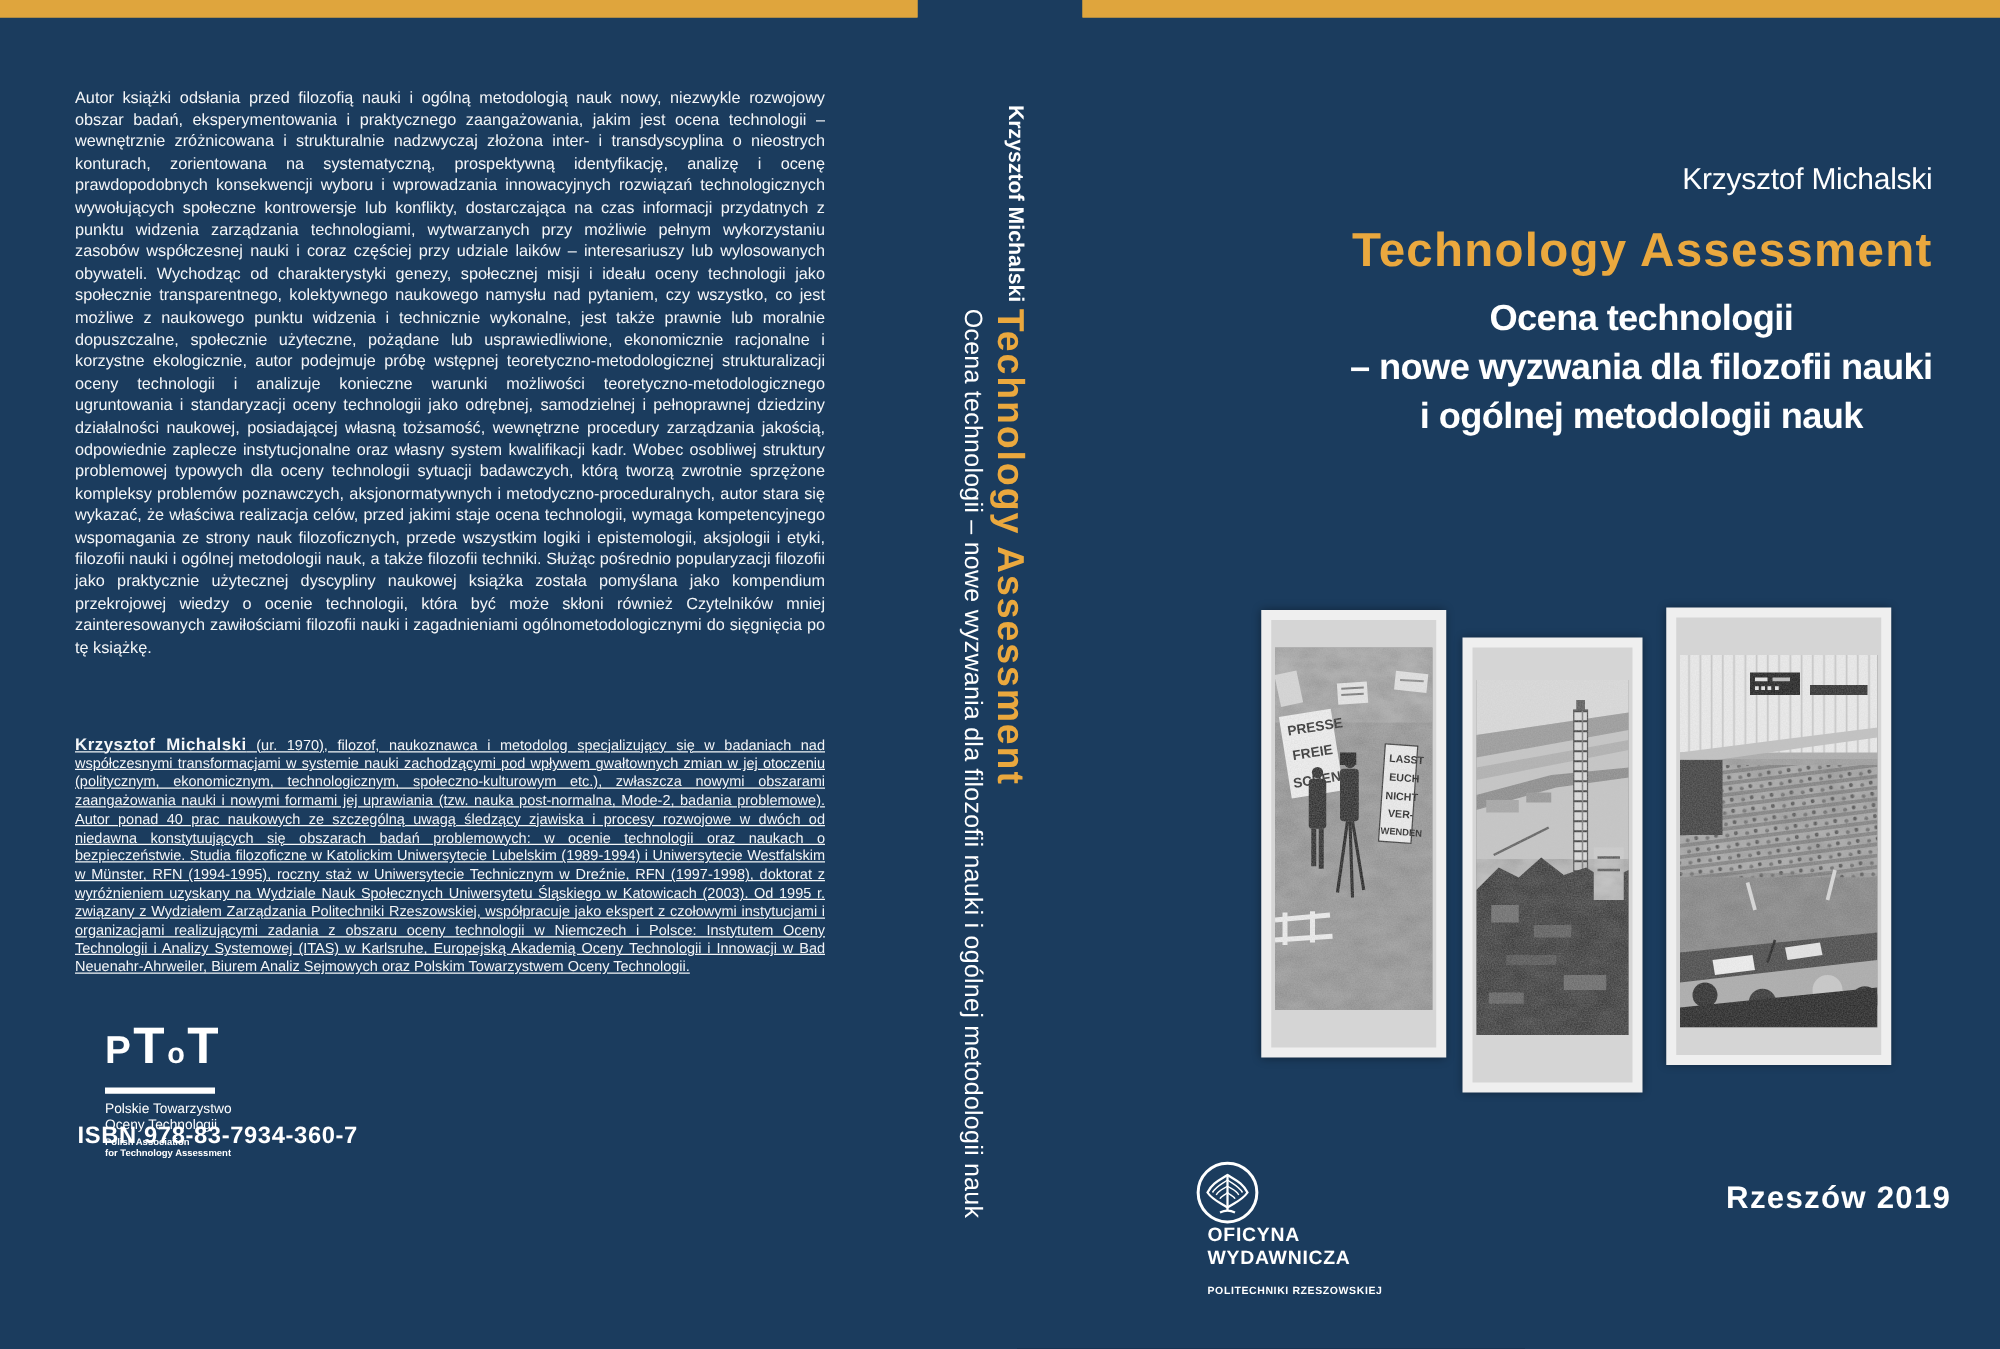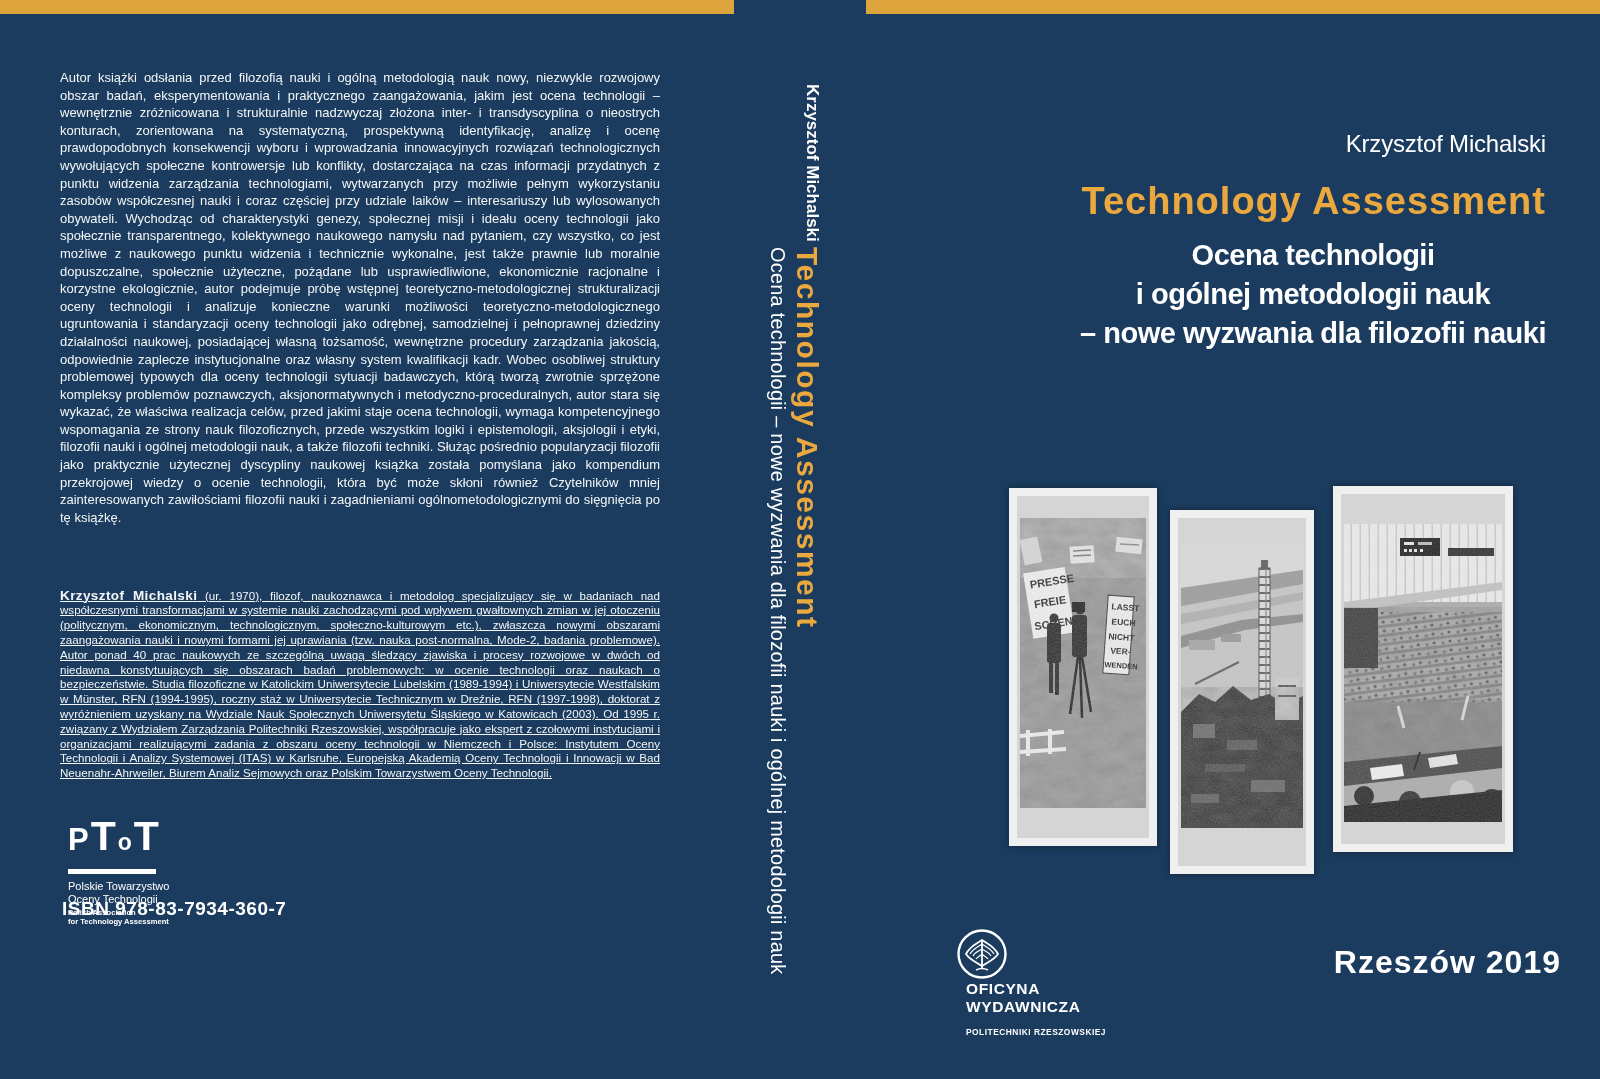--- a/index.html
+++ b/index.html
@@ -10,21 +10,21 @@
   .stripe.s1{left:0;top:530;width:734px;}
   .stripe.s2{left:0;top:793;width:734px;}
   .stripe.s3{left:866px;top:530;width:734px;}
   .stripe.s4{left:866px;top:793;width:734px;}
   
   .synopsis{position:absolute;left:60px;top:56px;width:600px;font-size:13px;line-height:17.6px;
             text-align:justify;color:#f4f6f8;}
   .bio{position:absolute;left:60px;top:577px;width:600px;font-size:11.6px;line-height:14.8px;
        text-align:justify;color:#f4f6f8;text-decoration:underline;}
   .bio b{font-size:13.5px;letter-spacing:.4px;}
-  .ptot{position:absolute;left:68px;top:814px;width:140px;}
+  .ptot{position:absolute;left:84px;top:814px;width:140px;}
   .ptot-acr{font-weight:bold;letter-spacing:2px;line-height:44px;white-space:nowrap;}
   .ptot-acr .lP{font-size:31px;}
   .ptot-acr .lT{font-size:41px;}
   .ptot-acr .lo{font-size:23px;}
   .ptot-bar{width:88px;height:5px;background:#fff;margin-top:2px;}
   .ptot-pl{font-size:11px;font-weight:normal;line-height:12.5px;margin-top:6px;white-space:pre-line;}
   .ptot-en{font-size:7.6px;font-weight:bold;line-height:8.6px;margin-top:4px;white-space:pre-line;}
   .recommend{position:absolute;left:172px;top:845px;width:420px;font-size:14.5px;font-weight:600;}
   .isbn{position:absolute;left:62px;top:898px;font-size:19px;font-weight:bold;letter-spacing:.5px;}
   
@@ -50,21 +50,21 @@
   .p2{left:1170px;top:510px;width:144px;height:364px;}
   .p2 .ph{top:34px;bottom:46px;}
   .p3{left:1333px;top:486px;width:180px;height:366px;}
   .p3 .ph{top:38px;bottom:30px;}
   
   .pub{position:absolute;left:956px;top:928px;display:flex;align-items:flex-start;z-index:3;flex-direction:column;}
   .pub-ic{width:52px;height:52px;}
   .pub-tx{margin-left:10px;}
   .pub-l1,.pub-l2{font-size:15.5px;font-weight:bold;line-height:17.5px;letter-spacing:.6px;}
   .pub-l3{font-size:8.4px;font-weight:bold;letter-spacing:.5px;margin-top:12px;}
-  .city-year{position:absolute;right:85px;top:944px;font-size:32px;font-weight:bold;letter-spacing:1px;}
+  .city-year{position:absolute;right:85px;top:944px;font-size:25px;font-weight:bold;letter-spacing:1px;}
   .z3{z-index:3;}
 </style>
 </head>
 <body>
 
 <div class="cover">
 
   <svg width="0" height="0" style="position:absolute" aria-hidden="true">
     <defs>
       <filter id="grain" x="-5%" y="-5%" width="110%" height="110%">
@@ -117,22 +117,22 @@
   <div class="spine-author">Krzysztof Michalski</div>
   <div class="spine-title-block">
     <div class="spine-title">Technology Assessment</div>
     <div class="spine-sub">Ocena technologii – nowe wyzwania dla filozofii nauki i ogólnej metodologii nauk</div>
   </div>
 
   <div class="f-author z3">Krzysztof Michalski</div>
   <div class="f-title z3">Technology Assessment</div>
   <div class="f-sub z3">
     <div>Ocena technologii</div>
+    <div>– nowe wyzwania dla filozofii nauki</div>
     <div>i ogólnej metodologii nauk</div>
-    <div>– nowe wyzwania dla filozofii nauki</div>
   </div>
 
   <div class="panel p1">
     <div class="mat"></div>
     <div class="ph">
       <svg viewBox="0 0 126 290" preserveAspectRatio="none">
         <rect width="126" height="290" fill="#a2a2a2"></rect>
         <rect width="126" height="60" fill="#b5b5b5"></rect>
         <rect width="126" height="290" filter="url(#clump)" opacity="0.55"></rect>
 

